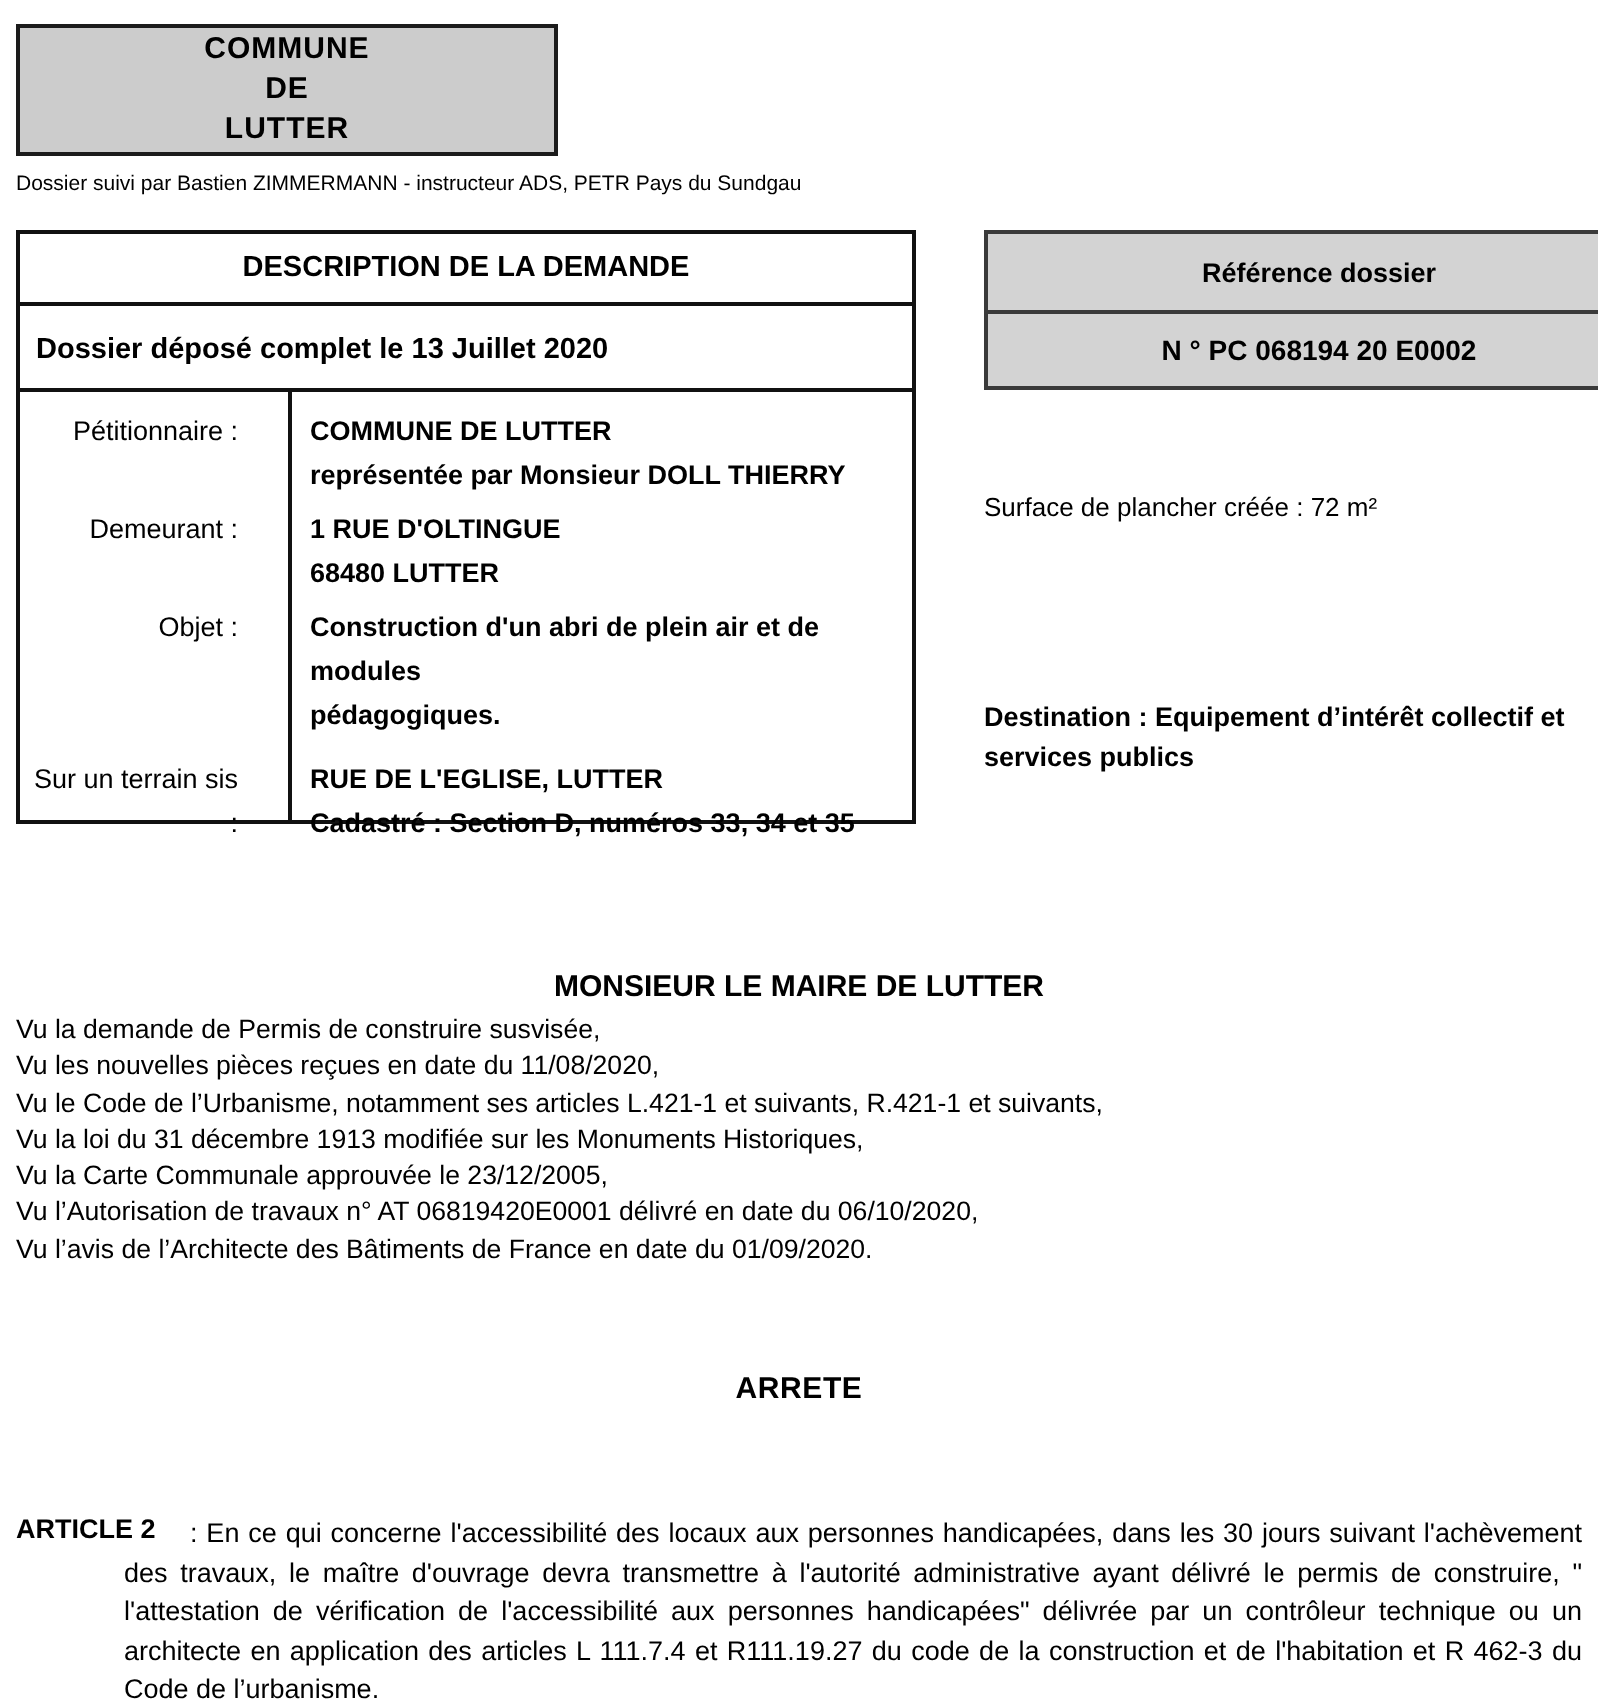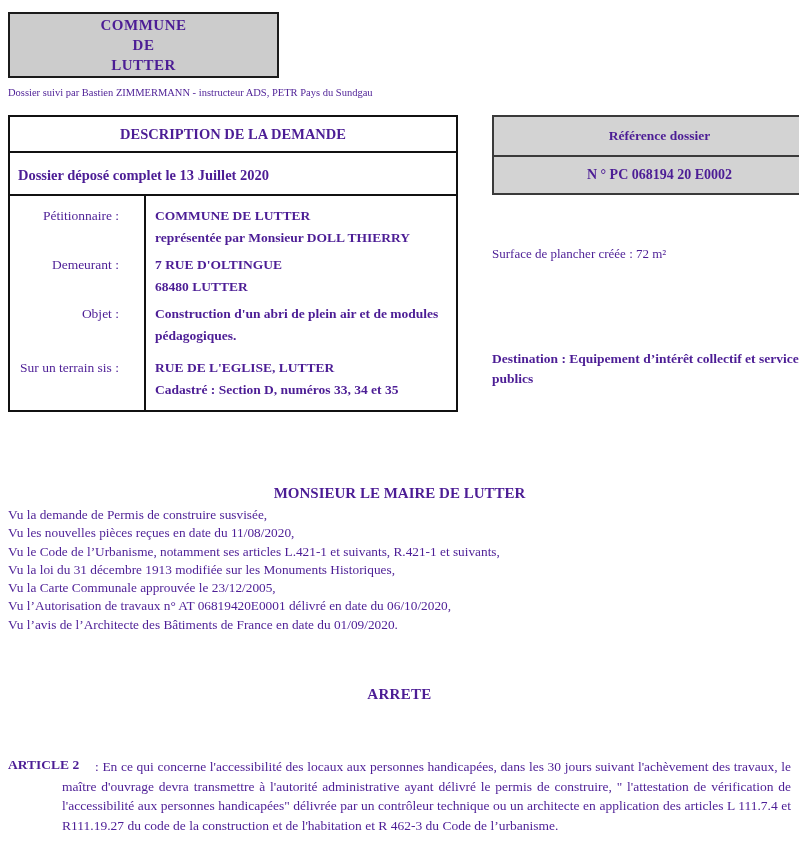--- a/index.html
+++ b/index.html
@@ -1,21 +1,21 @@
 <!DOCTYPE html>
 <html lang="fr"><head>
 <meta charset="utf-8">
 <style>
   html,body{margin:0;padding:0;background:#ffffff;}
   .page{
     position:relative;
     width:799px;height:851px;
     background:#ffffff;
-    font-family:Liberation Serif, serif;
-    color:#4c1d95;
+    font-family:Liberation Sans, sans-serif;
+    color:#000000;
     overflow:hidden;
   }
   
   .commune-box{
     position:absolute;left:8px;top:12px;width:267px;height:62px;
     background:#cccccc;border:2.5px solid #1b1b1b;
     display:flex;flex-direction:column;justify-content:center;align-items:center;
     font-weight:bold;font-size:15px;line-height:20px;letter-spacing:.5px;
   }
   .title-block{position:absolute;left:287px;top:15px;}
@@ -114,21 +114,21 @@
         <div class="desc-label">Pétitionnaire :</div>
         <div class="desc-value">
           <div>COMMUNE DE LUTTER</div>
           <div>représentée par Monsieur DOLL THIERRY</div>
         </div>
       </div>
 
       <div class="desc-row gap-s">
         <div class="desc-label">Demeurant :</div>
         <div class="desc-value">
-          <div>7 RUE D'OLTINGUE</div>
+          <div>1 RUE D'OLTINGUE</div>
           <div>68480 LUTTER</div>
         </div>
       </div>
 
       <div class="desc-row gap-m">
         <div class="desc-label">Objet :</div>
         <div class="desc-value">
           <div>Construction d'un abri de plein air et de modules</div>
           <div>pédagogiques.</div>
         </div>

